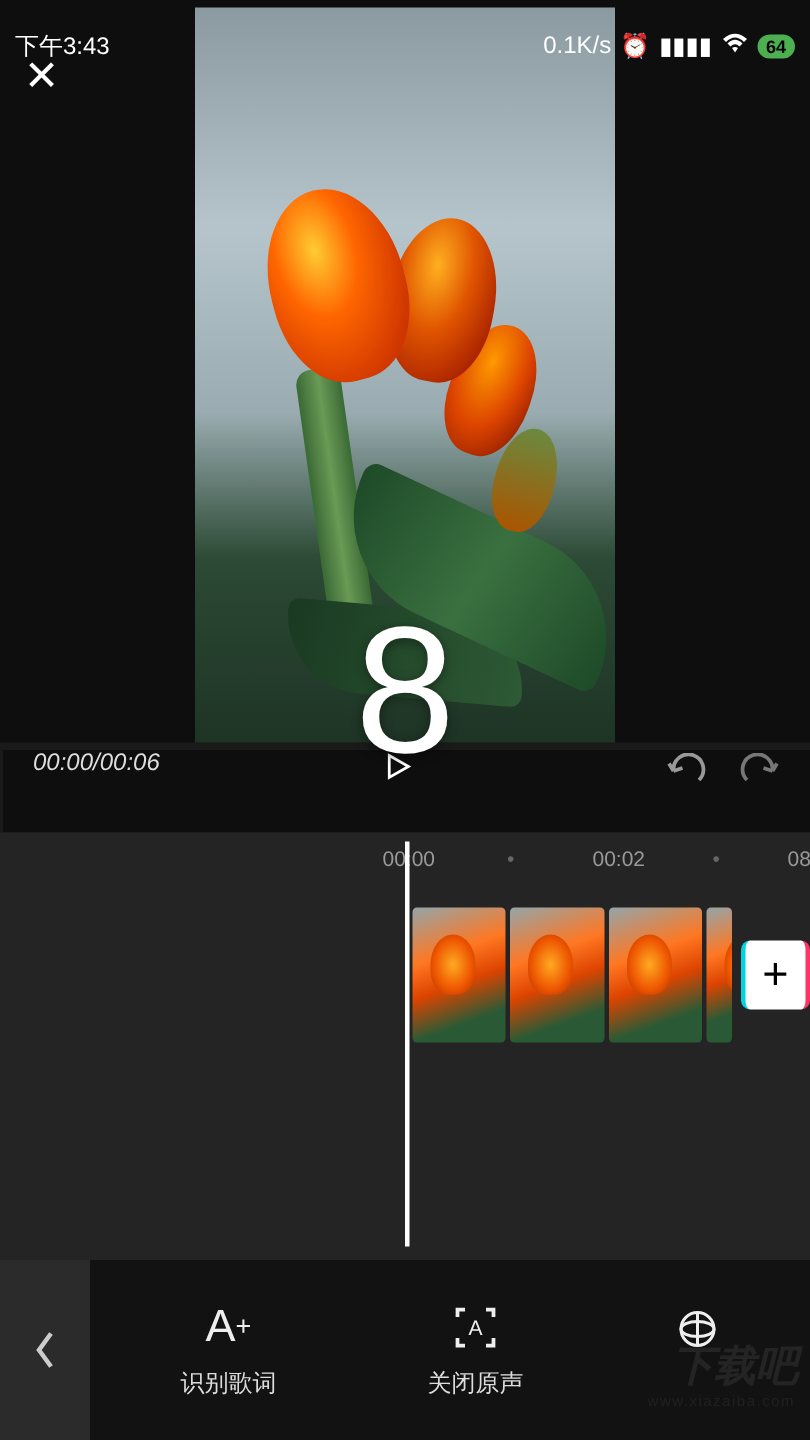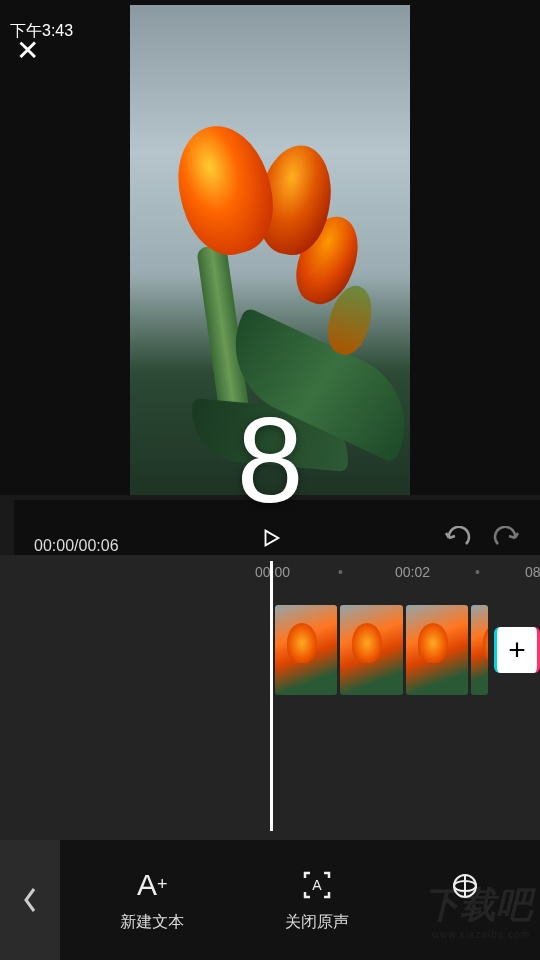--- a/index.html
+++ b/index.html
@@ -73,23 +73,24 @@
   .leaf2 { position: absolute; width: 160px; height: 60px; background: linear-gradient(100deg,#1a3a22,#2e5a35); left: 60px; top: 400px; transform: rotate(5deg); border-radius: 10px 70px 10px 70px; }
   .stem { position: absolute; width: 30px; height: 200px; background: linear-gradient(90deg,#3a6a35,#6a9a55,#3a6a35); left: 80px; top: 240px; transform: rotate(-8deg); border-radius: 10px; }
   
   .countdown {
     position: absolute; left: 50%; top: 460px; transform: translate(-50%,-50%);
     font-size: 120px; font-weight: 400; color: #fff; z-index: 20;
     text-shadow: 0 2px 8px rgba(0,0,0,0.4);
   }
   
   .playback {
-    position: absolute; top: 500px; left: 14px; right: 0; height: 55px;
-    display: flex; align-items: flex-end; padding: 0 20px;
+    position: absolute; top: 500px; left: 2px; right: 0; height: 55px;
+    display: flex; align-items: flex-start; padding: 0 20px;
     background: #0e0e0e;
+    font-style: italic;
   }
   .time { font-size: 16px; color: #ddd; flex: 0 0 auto; }
   .play-btn { flex: 1; text-align: center; font-size: 24px; color: #fff; cursor: pointer; }
   .undo, .redo { font-size: 26px; color: #888; cursor: pointer; margin-left: 20px; }
   
   .timeline {
     position: absolute; top: 555px; left: 0; right: 0; height: 285px;
     background: #242424;
   }
   .ruler {
@@ -139,34 +140,45 @@
   .back-btn {
     width: 60px; height: 120px; background: #2b2b2b;
     display: flex; align-items: center; justify-content: center;
     font-size: 28px; color: #ccc; cursor: pointer;
   }
   .tools { flex: 1; display: flex; justify-content: space-around; align-items: center; padding: 0 10px; }
   .tool { display: flex; flex-direction: column; align-items: center; gap: 10px; cursor: pointer; }
   .tool-icon { font-size: 30px; color: #eee; height: 34px; display: flex; align-items: center; }
   .tool-label { font-size: 16px; color: #ddd; }
   .watermark {
-    position: absolute; right: 8px; bottom: 30px; font-size: 36px;
+    position: absolute; right: 8px; bottom: 30px; font-size: 28px;
     color: rgba(255,255,255,0.08); font-weight: bold; font-style: italic;
     pointer-events: none;
   }
   .watermark-sub {
     position: absolute; right: 10px; bottom: 20px; font-size: 10px;
     color: rgba(255,255,255,0.06); letter-spacing: 1px;
   }
 </style>
 </head>
 <body>
 
 <div class="status-bar">
   <div class="status-left">下午3:43</div>
+  <div class="status-right">
+    <span>0.1K/s</span>
+    <span>⏰</span>
+    <span>▮▮▮▮</span>
+    <span>
+      <svg width="18" height="14" viewBox="0 0 18 14">
+          <path d="M9 13 L11 10 Q9 8.5 7 10 Z M4 7 Q9 2 14 7 L12 9 Q9 6 6 9 Z M1 4 Q9 -3 17 4 L15 6 Q9 0 3 6 Z" fill="#fff"></path>
+        </svg>
+    </span>
+    <span class="battery">64</span>
+  </div>
 </div>
 
 <div class="top-controls">
   <div class="close-btn">✕</div>
 </div>
 
 <div class="preview">
   <div class="video-frame">
     <div class="stem"></div>
     <div class="leaf2"></div>
@@ -221,21 +233,21 @@
 
 <div class="bottom-bar">
   <div class="back-btn">
     <svg width="16" height="28" viewBox="0 0 16 28" fill="none" stroke="#ccc" stroke-width="3">
         <path d="M12 3 L4 14 L12 25"></path>
       </svg>
   </div>
   <div class="tools">
     <div class="tool">
       <div class="tool-icon">A<span style="font-size:18px;vertical-align:sub">+</span></div>
-      <div class="tool-label">新建文本</div>
+      <div class="tool-label">识别歌词</div>
     </div>
     <div class="tool">
       <div class="tool-icon">
         <svg width="32" height="32" viewBox="0 0 32 32" fill="none" stroke="#eee" stroke-width="2.5">
             <path d="M4 9V4h5M28 9V4h-5M4 23v5h5M28 23v5h-5"></path>
             <text x="16" y="21" text-anchor="middle" fill="#eee" font-size="14" stroke="none">A</text>
           </svg>
       </div>
       <div class="tool-label">关闭原声</div>
     </div>

